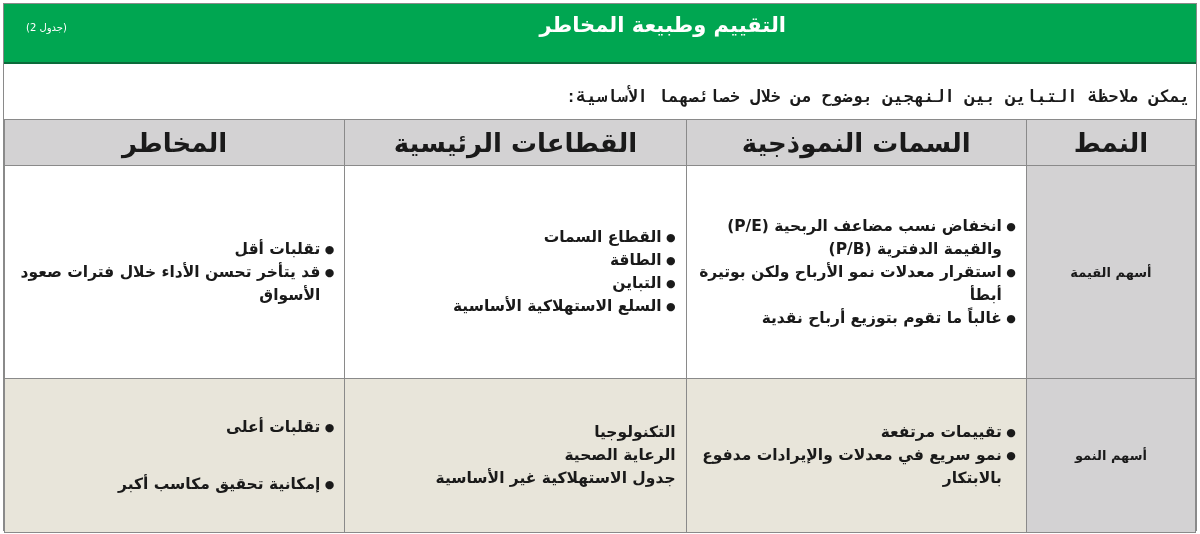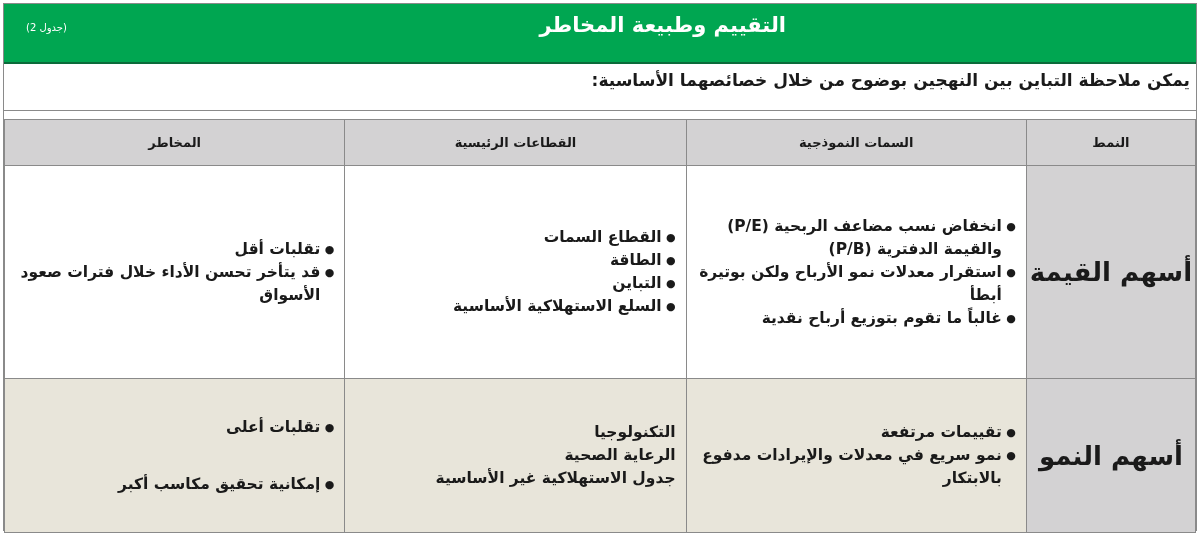--- a/index.html
+++ b/index.html
@@ -6,35 +6,35 @@
   body { width:1200px; height:534px; position:relative; overflow:hidden;
          font-family:"DejaVu Sans", "Liberation Sans", sans-serif; color:#1a1a1a; }
   .frame { position:absolute; left:3px; top:3px; width:1194px; height:528px;
            border:1px solid #8a8a8a; box-sizing:border-box; background:#fff; }
   .title-bar { position:absolute; left:0; top:0; width:100%; height:60px; background:#00a651;
                border-bottom:2px solid #0b6b3a; box-sizing:border-box; }
   .title { position:absolute; right:410px; top:9px; direction:rtl; color:#ffffff;
            font-size:21px; font-weight:bold; letter-spacing:-0.5px; }
   .table-num { position:absolute; left:22px; top:18px; direction:rtl; color:#ffffff;
                font-size:10px; font-weight:normal; }
-  .intro { position:absolute; left:0; top:52px; width:100%; height:55px; box-sizing:border-box;
-           border-bottom:1px solid #8a8a8a; }
+  .intro { position:absolute; left:0; top:68px; width:100%; height:55px; box-sizing:border-box;
+           border-bottom:1px solid #8a8a8a;font-family:Liberation Mono, monospace; }
   .intro span { position:absolute; right:6px; top:14px; direction:rtl; font-size:17px; font-weight:bold;
                 color:#1a1a1a; }
   table { position:absolute; left:0; top:115px; border-collapse:collapse; direction:rtl; table-layout:fixed;
           width:1192px; }
   td, th { border:1px solid #8a8a8a; vertical-align:middle; padding:0; }
-  th { background:#d3d2d3; height:45px; font-size:13px; font-weight:bold; color:#1a1a1a; text-align:center; }
+  th { background:#d3d2d3; height:45px; font-size:26px; font-weight:bold; color:#1a1a1a; text-align:center; }
   .c-type { width:169px; }
   .c-traits { width:340px; }
   .c-sectors { width:341px; }
   .c-risks { width:340px; }
   .row-value td { height:212px; background:#ffffff; }
   .row-growth td { height:153px; background:#e8e5da; }
-  td.type-cell { background:#d3d2d3 !important; text-align:center; font-size:26px; font-weight:bold; }
+  td.type-cell { background:#d3d2d3 !important; text-align:center; font-size:13px; font-weight:bold; }
   ul { list-style:none; margin:0; padding:0 10px 0 6px; direction:rtl; text-align:right; }
   li { font-size:15.5px; font-weight:bold; line-height:23px; color:#1a1a1a; position:relative; padding-right:14px; }
   li.bullet::before { content:"\25CF"; position:absolute; right:0; top:0; font-size:11px; }
   li.plain { padding-right:0; }
   li.spaced { margin-bottom:34px; }
   .sectors-growth { padding-right:10px; }
 </style>
 </head>
 <body>
 

